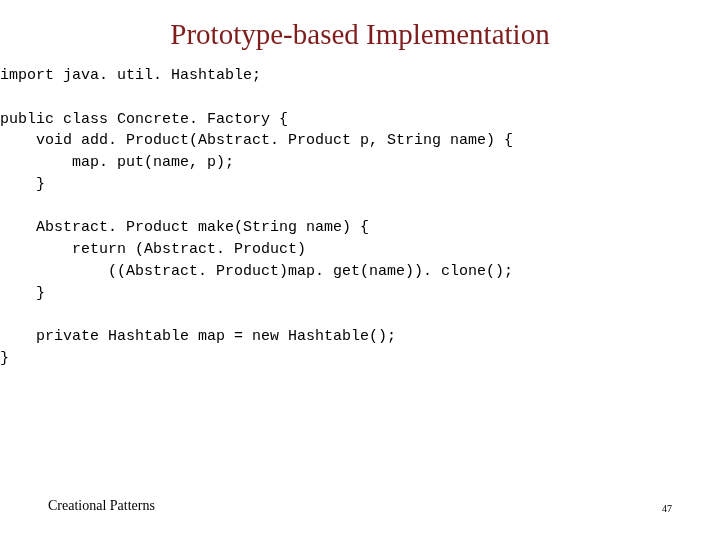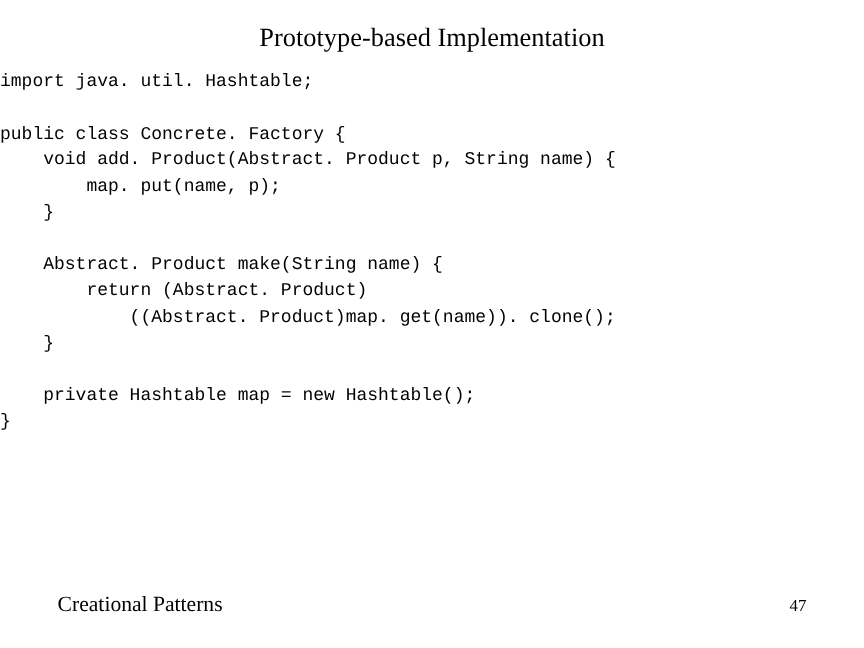--- a/index.html
+++ b/index.html
@@ -10,45 +10,45 @@
     body {
       width: 720px;
       height: 540px;
       background: #ffffff;
       font-family: "Times New Roman", Times, serif;
       position: relative;
       overflow: hidden;
     }
     .title {
       text-align: center;
-      font-size: 22px;
+      font-size: 29px;
       font-weight: normal;
       padding-top: 18px;
       padding-bottom: 14px;
-      color: #000000;
+      color: #7f1d1d;
     }
     .code-block {
       font-family: "Courier New", Courier, monospace;
       font-size: 15px;
       line-height: 1.45;
       white-space: pre;
       color: #000;
     }
     .footer-left {
       position: absolute;
       left: 48px;
       bottom: 26px;
-      font-size: 18px;
+      font-size: 14px;
       color: #000;
     }
     .footer-right {
       position: absolute;
       right: 48px;
       bottom: 26px;
-      font-size: 14px;
+      font-size: 10px;
       color: #000;
     }
   </style>
 </head>
 <body>
 
 <h1 class="title">Prototype-based Implementation</h1>
 
 <div class="code-block">import java. util. Hashtable;
 

